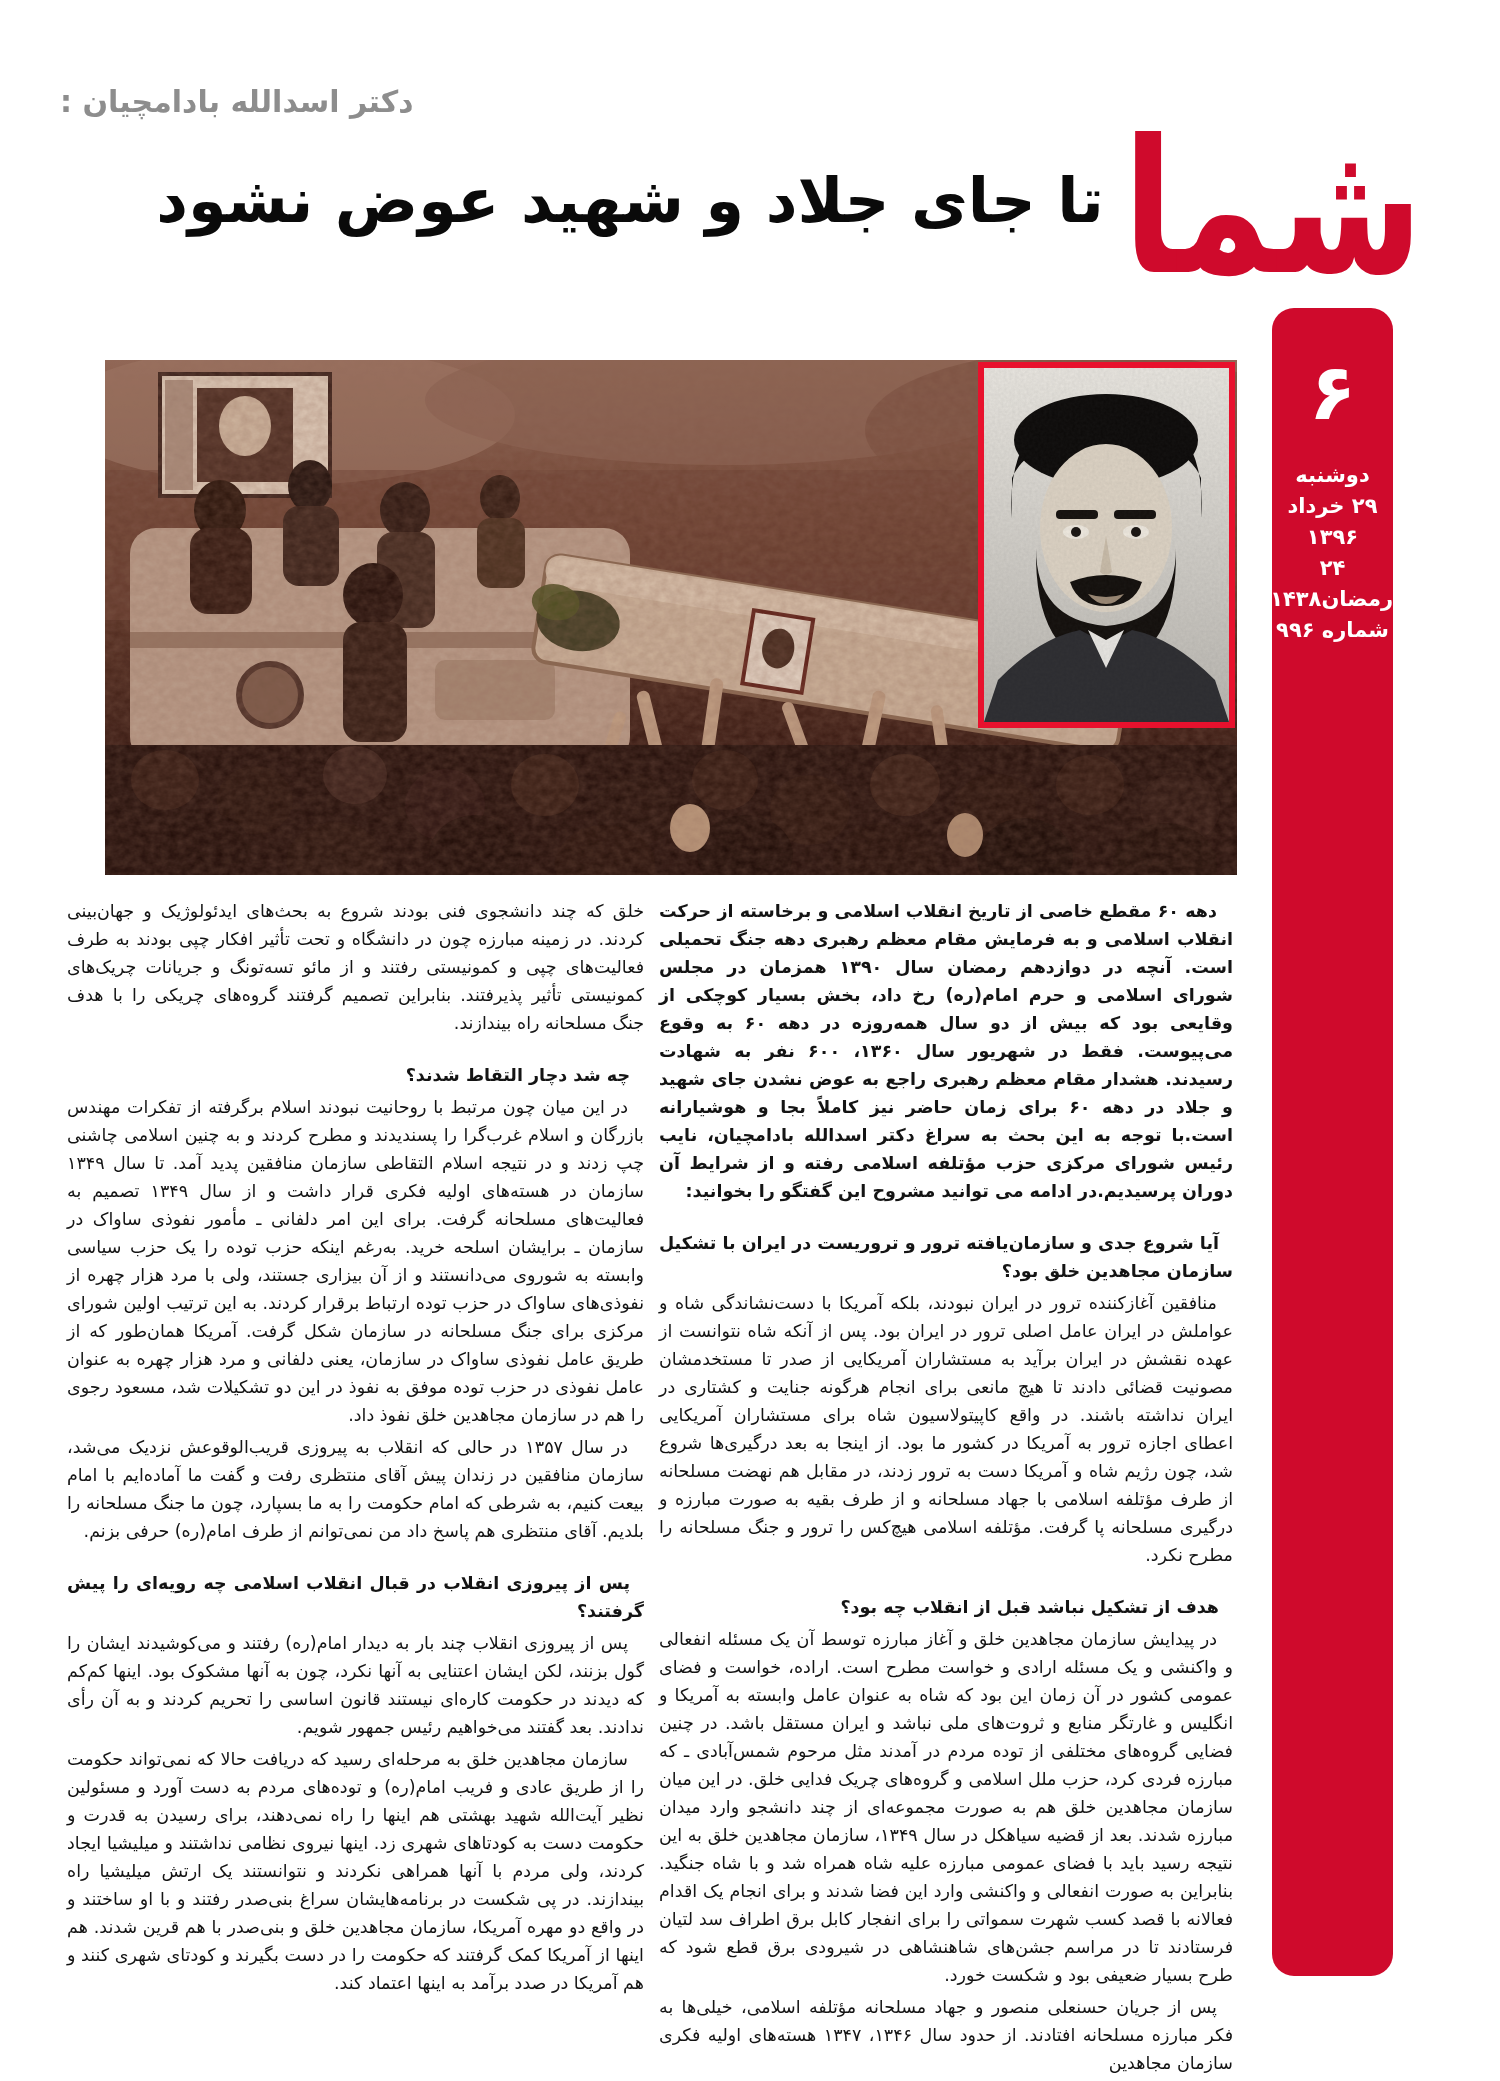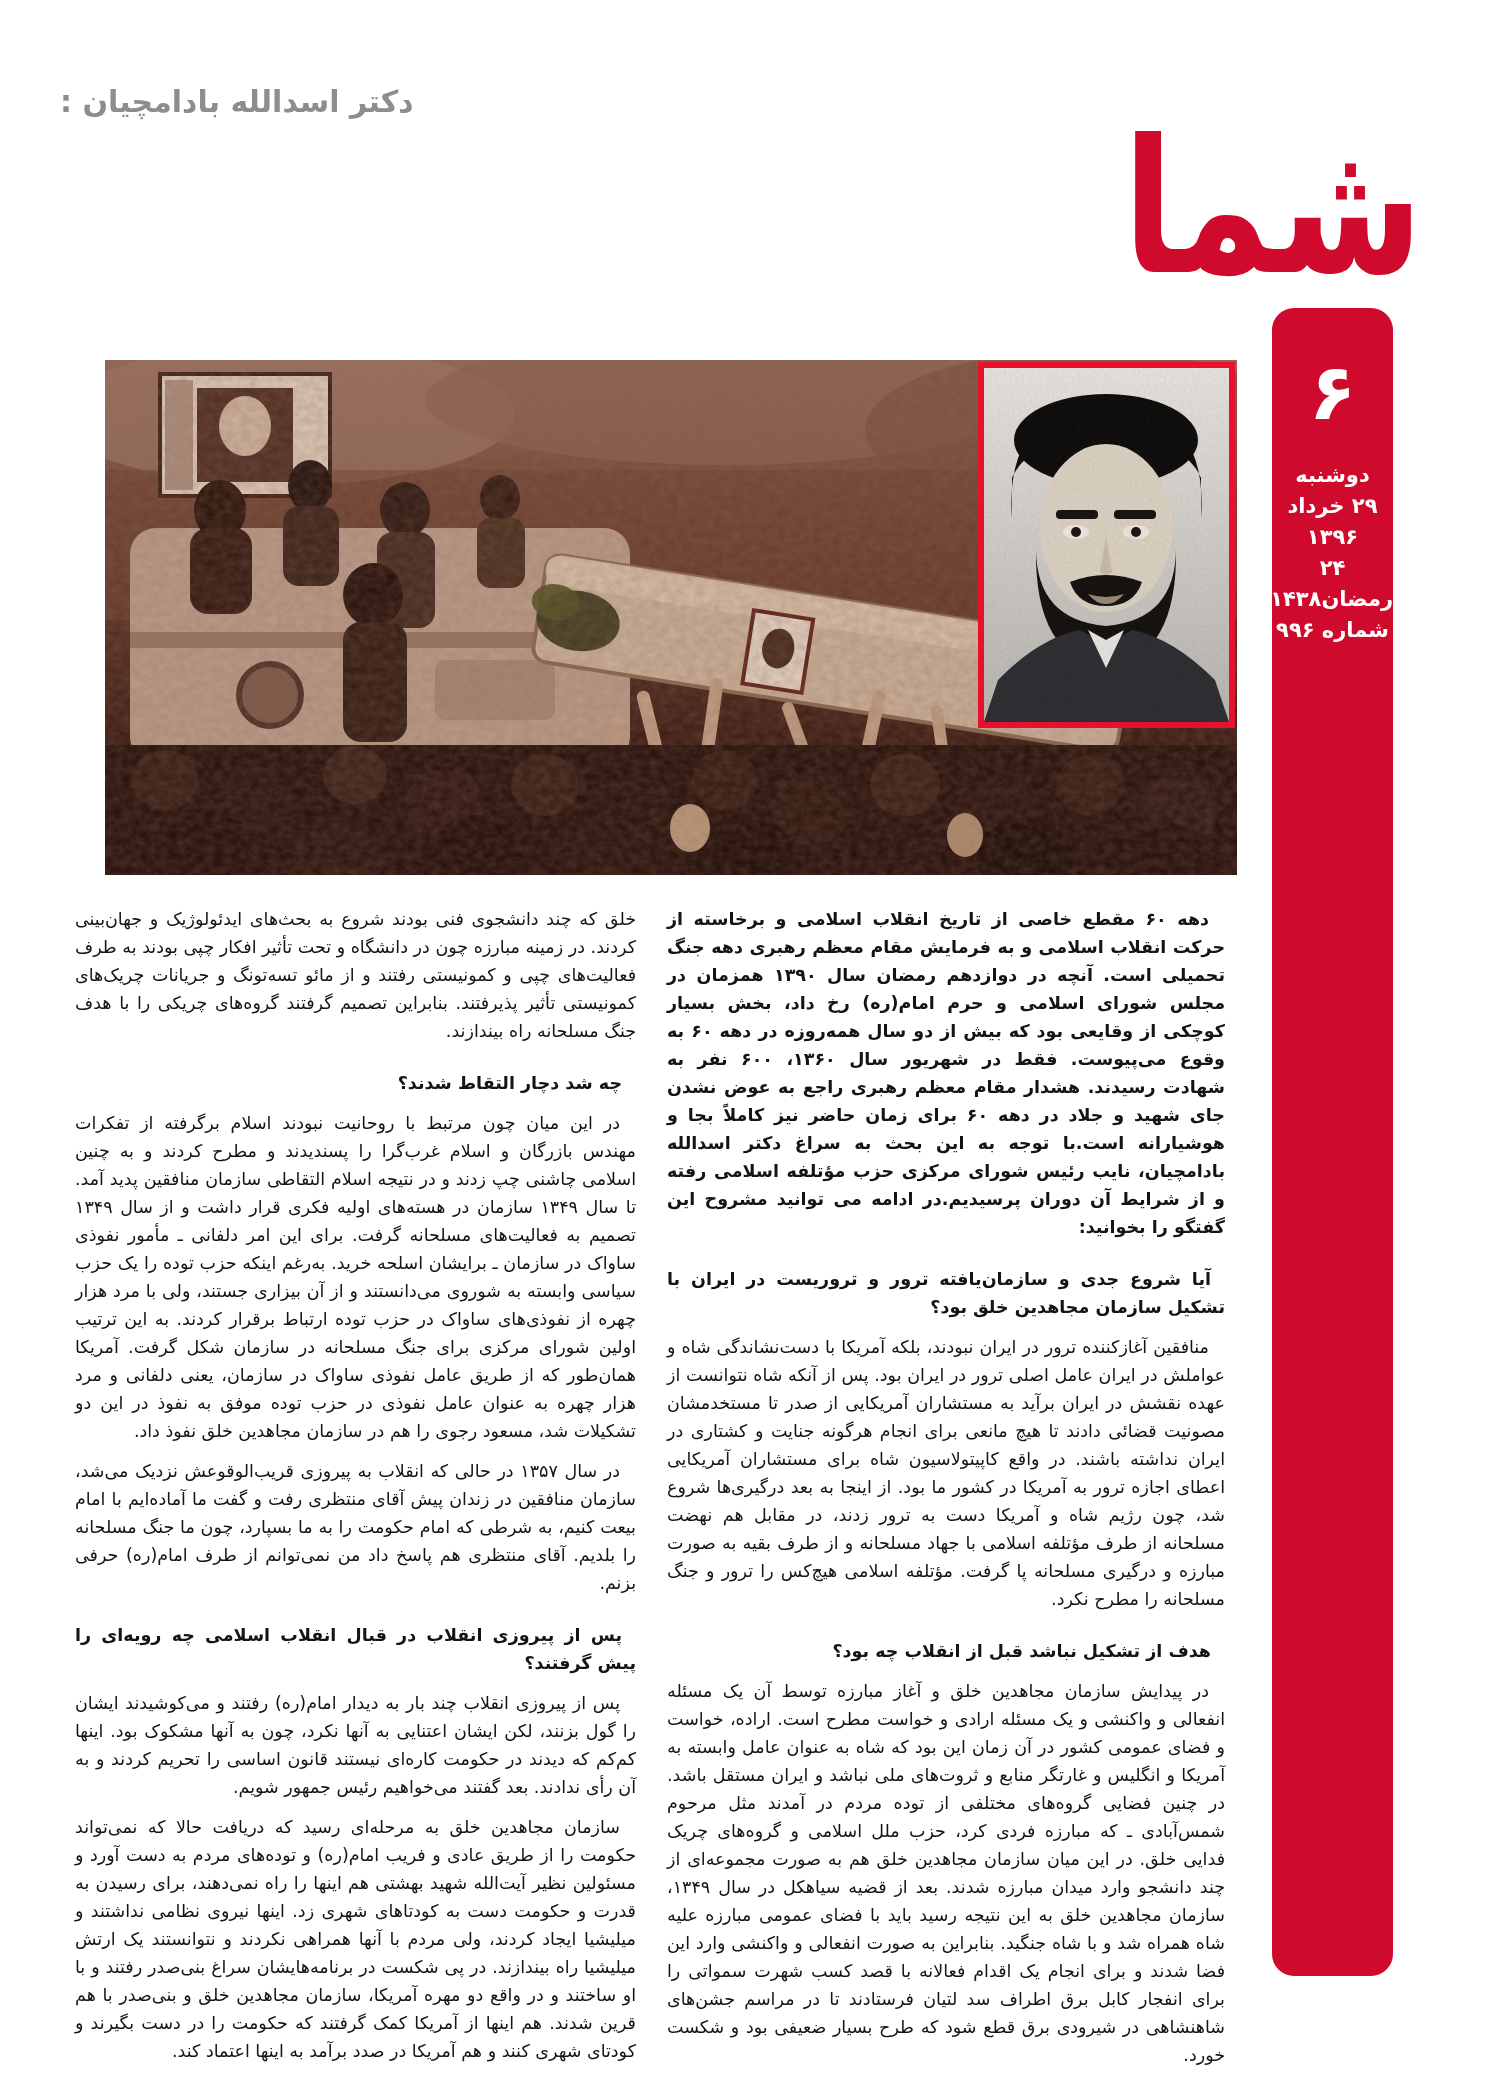--- a/index.html
+++ b/index.html
@@ -46,33 +46,34 @@
   .photo svg{display:block;}
   .portrait{
     position:absolute;top:362px;left:978px;width:245px;height:354px;
     border:6px solid #e8112d;background:#d9d6d0;overflow:hidden;
   }
   
   .col{
     position:absolute;top:893px;direction:rtl;text-align:justify;
     color:#141414;font-size:17.5px;line-height:28px;
   }
-  .col p{margin:12px;text-align:justify;}
+  .col p{margin:4px;text-align:justify;}
   .col-right{left:655px;width:582px;height:1120px;}
   .col-left{left:63px;width:585px;height:1120px;}
   .lead{font-weight:bold;text-indent:16px;}
   .q{font-weight:bold;margin-top:24px !important;margin-bottom:2px !important;text-indent:14px;}
   .a{text-indent:16px;}
   .a.cont{text-indent:0;}
 </style>
 </head>
 <body>
 
 <div class="kicker">دکتر اسدالله بادامچیان :</div>
 <h1 class="headline">
+  <span class="hl2">تا جای جلاد و شهید عوض نشود</span>
 </h1>
 
 <div class="logo">شما</div>
 <div class="redband">
   <div class="page-number">۶</div>
   <div class="dateblock">
     <div>دوشنبه</div>
     <div>۲۹ خرداد ۱۳۹۶</div>
     <div>۲۴ رمضان۱۴۳۸</div>
     <div>شماره ۹۹۶</div>

